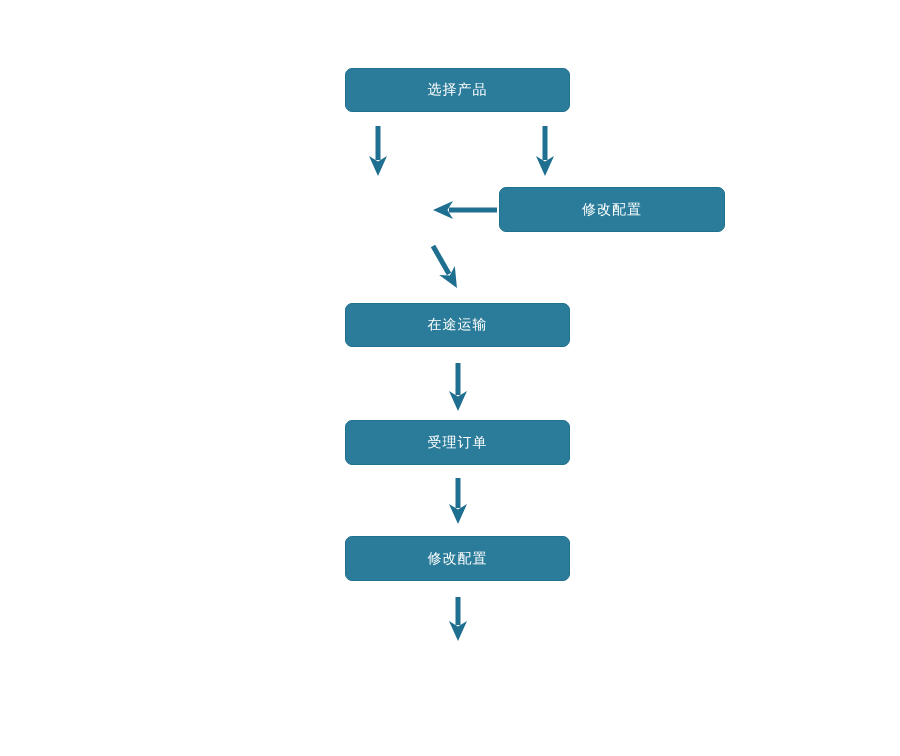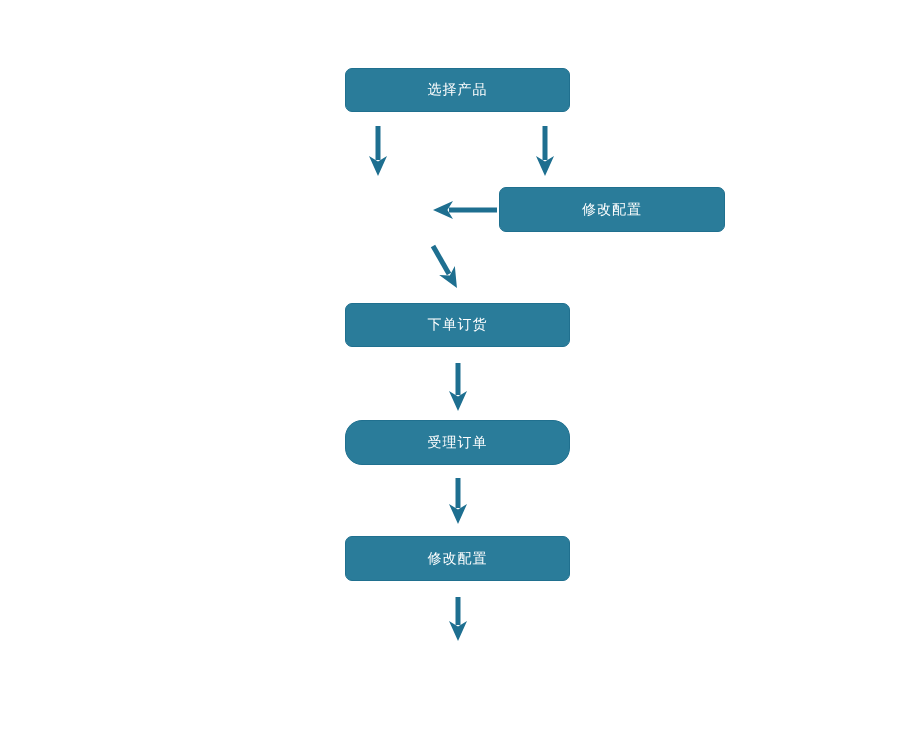--- a/index.html
+++ b/index.html
@@ -70,24 +70,24 @@
   <div class="node" style="left:345px; top:68px; width:225px; height:44px;">
     <span>选择产品</span>
   </div>
 
 
   <div class="node" style="left:499px; top:187px; width:226px; height:45px;">
     <span>修改配置</span>
   </div>
 
   <div class="node" style="left:345px; top:303px; width:225px; height:44px;">
-    <span>下单订货</span>
+    <span>在途运输</span>
   </div>
 
-  <div class="node" style="left:345px; top:420px; width:225px; height:45px;border-radius:17px;">
+  <div class="node" style="left:345px; top:420px; width:225px; height:45px;">
     <span>受理订单</span>
   </div>
 
   <div class="node" style="left:345px; top:536px; width:225px; height:45px;">
     <span>修改配置</span>
   </div>
 
 
 </div>
 

